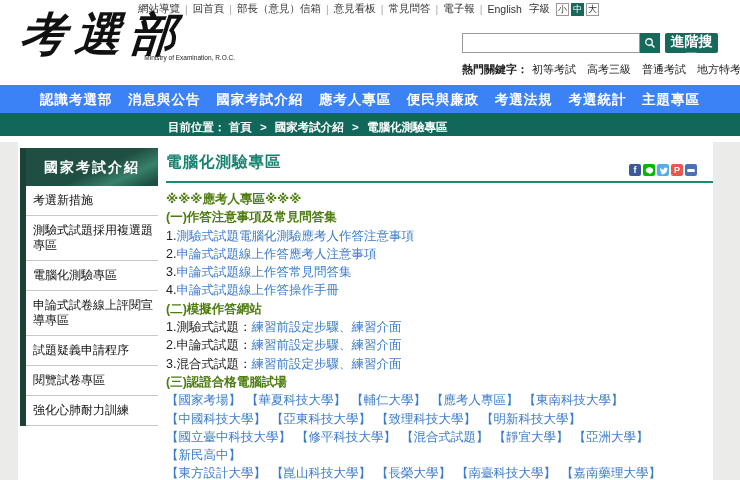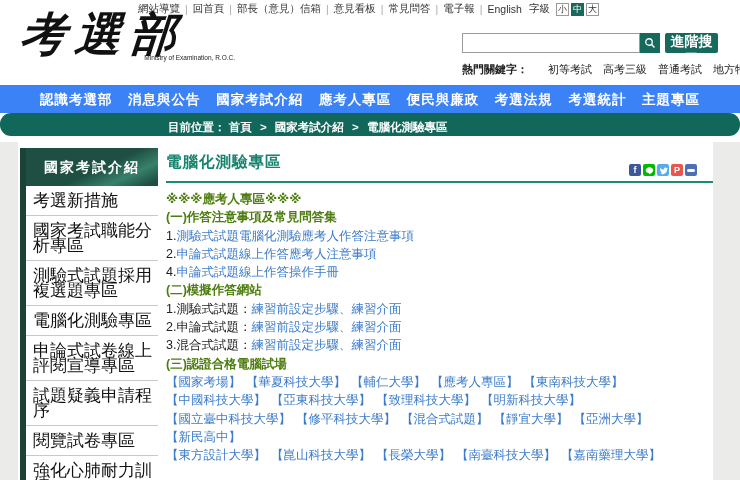--- a/index.html
+++ b/index.html
@@ -18,44 +18,44 @@
   .fsize.active{ background:#17695C; border-color:#17695C; color:#fff; }
 
   
   .logo{ position:absolute; left:20px; top:8px; width:215px; }
   .logo-zh{ display:block; font-family:"DejaVu Serif","Liberation Serif",serif; font-style:italic; font-weight:bold; font-size:46px; line-height:52px; letter-spacing:9px; color:#111; transform:skewX(-4deg); }
   .logo-en{ display:block; text-align:right; font-size:6.5px; color:#222; margin-top:-6px; }
   .search-input{ position:absolute; left:462px; top:33px; width:178px; height:20px; border:1px solid #9a9a9a; background:#fff; font-size:12px; padding:0 4px; }
   .search-btn{ position:absolute; left:640px; top:33px; width:20px; height:20px; background:#17695C; border:0; cursor:pointer; display:flex; align-items:center; justify-content:center; padding:0; }
   .adv-btn{ position:absolute; left:665px; top:33px; width:53px; height:20px; background:#17695C; border:0; border-radius:2px; color:#fff; font-size:14px; font-weight:bold; cursor:pointer; padding:0; }
   .hotkeys{ position:absolute; left:462px; top:62px; font-size:11px; color:#222; white-space:nowrap; }
-  .hotkeys .hk-label{ font-weight:bold; margin-right:20px; }
+  .hotkeys .hk-label{ font-weight:bold; margin-right:4px; }
   .hotkeys a{ color:#222; text-decoration:none; margin-right:11px; }
 
   
   .nav{ position:absolute; top:85px; left:0; right:0; height:28px; background:#3b82f6; }
   .nav ul{ list-style:none; display:flex; justify-content:space-between; padding:0 40px; height:100%; align-items:center; }
   .nav a{ color:#fff; font-size:13.5px; font-weight:bold; text-decoration:none; letter-spacing:1px; }
 
   
-  .crumb{ position:absolute; top:113px; left:0; right:0; height:23px; background:#11675A; color:#fff; font-size:11.5px; font-weight:bold; line-height:29px; padding-left:168px;border-radius:11px; }
+  .crumb{ position:absolute; top:113px; left:0; right:0; height:23px; background:#11675A; color:#fff; font-size:11.5px; font-weight:bold; line-height:29px; padding-left:168px; }
   .crumb a{ color:#fff; text-decoration:none; }
   .crumb .csep{ margin:0 5px; }
 
   
   .content-bg{ position:absolute; top:142px; left:0; right:0; bottom:0; background:#EBEBE9; }
   .wrapper{ position:absolute; top:0; left:18px; width:695px; bottom:0; background:#fff; }
 
   
   .sidebar{ position:absolute; left:2px; top:6px; width:138px; border-left:6px solid #1A4237; }
   .side-title{ height:38px; line-height:38px; text-align:center; color:#fff; font-size:14px; font-weight:bold; letter-spacing:2px;
     background:linear-gradient(155deg,#1F4F42 55%,#37816B 76%,#1F4F42 94%); }
   .side-list{ list-style:none; }
   .side-list li{ border-bottom:1px solid #c9c9c9; }
-  .side-list a{ display:block; padding:7px 3px 7px 7px; font-size:17px; line-height:15px; color:#111; text-decoration:none; }
+  .side-list a{ display:block; padding:7px 3px 7px 7px; font-size:12px; line-height:15px; color:#111; text-decoration:none; }
 
   
   .main{ position:absolute; left:148px; top:6px; width:547px; }
   .title-row{ position:relative; border-bottom:2px solid #1B8A78; padding:4px 0 8px 0; }
   .title-row h1{ color:#17836F; font-size:15.5px; font-weight:bold; letter-spacing:1px; }
   .share{ position:absolute; right:16px; bottom:5px; display:flex; gap:2px; }
   .share span{ width:12px; height:12px; border-radius:2px; display:flex; align-items:center; justify-content:center; color:#fff; font-size:9px; font-weight:bold; cursor:pointer; }
   .ic-fb{ background:#3B5998; }
   .ic-line{ background:#00B900; }
   .ic-tw{ background:#55ACEE; }
@@ -148,23 +148,20 @@
   </div>
 
   <div class="content-bg">
     <div class="wrapper">
 
       <aside class="sidebar">
         <div class="side-title">國家考試介紹</div>
         <ul class="side-list">
           <li>
               <a href="#">考選新措施</a>
-            </li>
-          <li>
-              <a href="#">國家考試職能分析專區</a>
             </li>
           <li>
               <a href="#">測驗式試題採用複選題專區</a>
             </li>
           <li>
               <a href="#">電腦化測驗專區</a>
             </li>
           <li>
               <a href="#">申論式試卷線上評閱宣導專區</a>
             </li>
@@ -200,20 +197,21 @@
                 <i></i>
               </span>
           </div>
         </div>
 
         <div class="mbody">
           <p class="b">※※※應考人專區※※※</p>
           <p class="b">(一)作答注意事項及常見問答集</p>
           <p><span>1.</span><a href="#">測驗式試題電腦化測驗應考人作答注意事項</a></p>
           <p><span>2.</span><a href="#">申論式試題線上作答應考人注意事項</a></p>
+          <p><span>3.</span><a href="#">申論式試題線上作答常見問答集</a></p>
           <p><span>4.</span><a href="#">申論式試題線上作答操作手冊</a></p>
 
           <p class="b">(二)模擬作答網站</p>
           <p><span>1.測驗式試題：</span><a href="#">練習前設定步驟</a><span class="lsep">、</span><a href="#">練習介面</a></p>
           <p><span>2.申論式試題：</span><a href="#">練習前設定步驟</a><span class="lsep">、</span><a href="#">練習介面</a></p>
           <p><span>3.混合式試題：</span><a href="#">練習前設定步驟</a><span class="lsep">、</span><a href="#">練習介面</a></p>
 
           <p class="b">(三)認證合格電腦試場</p>
           <div class="sitegroup">
             <a href="#">【國家考場】</a><a href="#">【華夏科技大學】</a><a href="#">【輔仁大學】</a><a href="#">【應考人專區】</a><a href="#">【東南科技大學】</a><a href="#">【中國科技大學】</a><a href="#">【亞東科技大學】</a><a href="#">【致理科技大學】</a><a href="#">【明新科技大學】</a>

